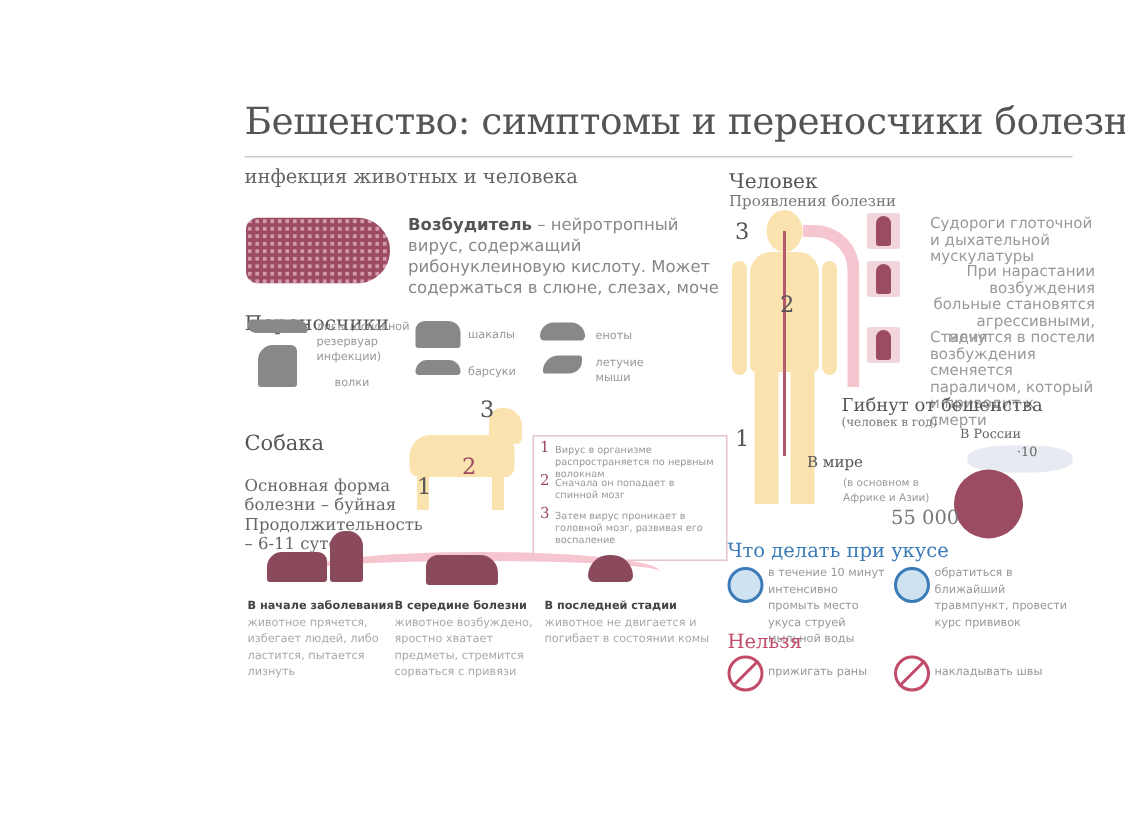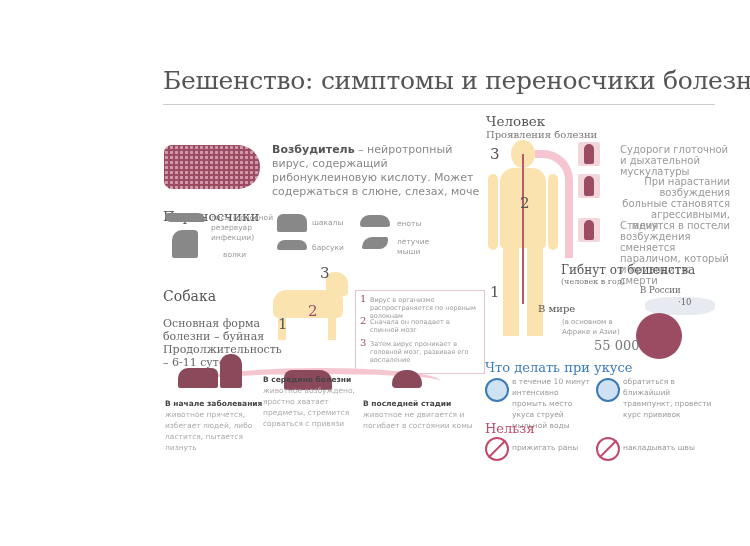--- a/index.html
+++ b/index.html
@@ -39,20 +39,21 @@
   .red::after{content:"";position:absolute;left:9px;top:-2px;width:2px;height:24px;background:#c24b6a;transform:rotate(45deg);}
   .smalltxt{position:absolute;font-size:7.5px;line-height:11px;color:#999;}
 </style>
 </head>
 <body>
 
 <div class="abs title serif">Бешенство: симптомы и переносчики болезни</div>
 <div class="abs rule"></div>
 
 <div class="abs intro serif">
+  <div>инфекция животных и человека</div>
 </div>
 
 <div class="abs virus"></div>
 <div class="abs agent">
   <b>Возбудитель</b><span> – нейротропный вирус, содержащий рибонуклеиновую кислоту. Может содержаться в слюне, слезах, моче</span>
 </div>
 
 <div class="abs carriers">
   <div class="h-sec serif">Переносчики</div>
 </div>
@@ -106,21 +107,21 @@
     </div>
 </div>
 
 <div class="abs" style="left:200px;top:368px;width:240px;height:20px;border-radius:50%;border-top:6px solid #f5c6d0;"></div>
 <div class="animal" style="left:178px;top:368px;width:40px;height:20px;background:#8b4a5c;border-radius:10px 6px 2px 2px;"></div>
 <div class="animal" style="left:220px;top:354px;width:22px;height:34px;background:#8b4a5c;border-radius:10px 10px 2px 2px;"></div>
 <div class="animal" style="left:284px;top:370px;width:48px;height:20px;background:#8b4a5c;border-radius:8px 12px 2px 2px;"></div>
 <div class="animal" style="left:392px;top:370px;width:30px;height:18px;background:#8b4a5c;border-radius:14px 14px 4px 4px;"></div>
 
 <div class="abs stage" style="left:165px;top:398px;"><b>В начале заболевания</b><span> животное прячется, избегает людей, либо ластится, пытается лизнуть</span></div>
-<div class="abs stage" style="left:263px;top:374px;"><b>В середине болезни</b><span> животное возбуждено, яростно хватает предметы, стремится сорваться с привязи</span></div>
+<div class="abs stage" style="left:263px;top:398px;"><b>В середине болезни</b><span> животное возбуждено, яростно хватает предметы, стремится сорваться с привязи</span></div>
 <div class="abs stage" style="left:363px;top:398px;"><b>В последней стадии</b><span> животное не двигается и погибает в состоянии комы</span></div>
 
 <div class="abs human-h serif">
   <div class="h-sec">Человек</div>
   <div style="font-size:10px;color:#777;">Проявления болезни</div>
 </div>
 <div class="abs" style="left:488px;top:140px;width:70px;height:200px;">
   <div class="abs" style="left:23px;top:0;width:24px;height:28px;border-radius:50%;background:#fbe3b0;"></div>
   <div class="abs" style="left:12px;top:28px;width:46px;height:80px;border-radius:14px 14px 4px 4px;background:#fbe3b0;"></div>
   <div class="abs" style="left:0;top:34px;width:10px;height:76px;border-radius:5px;background:#fbe3b0;"></div>

